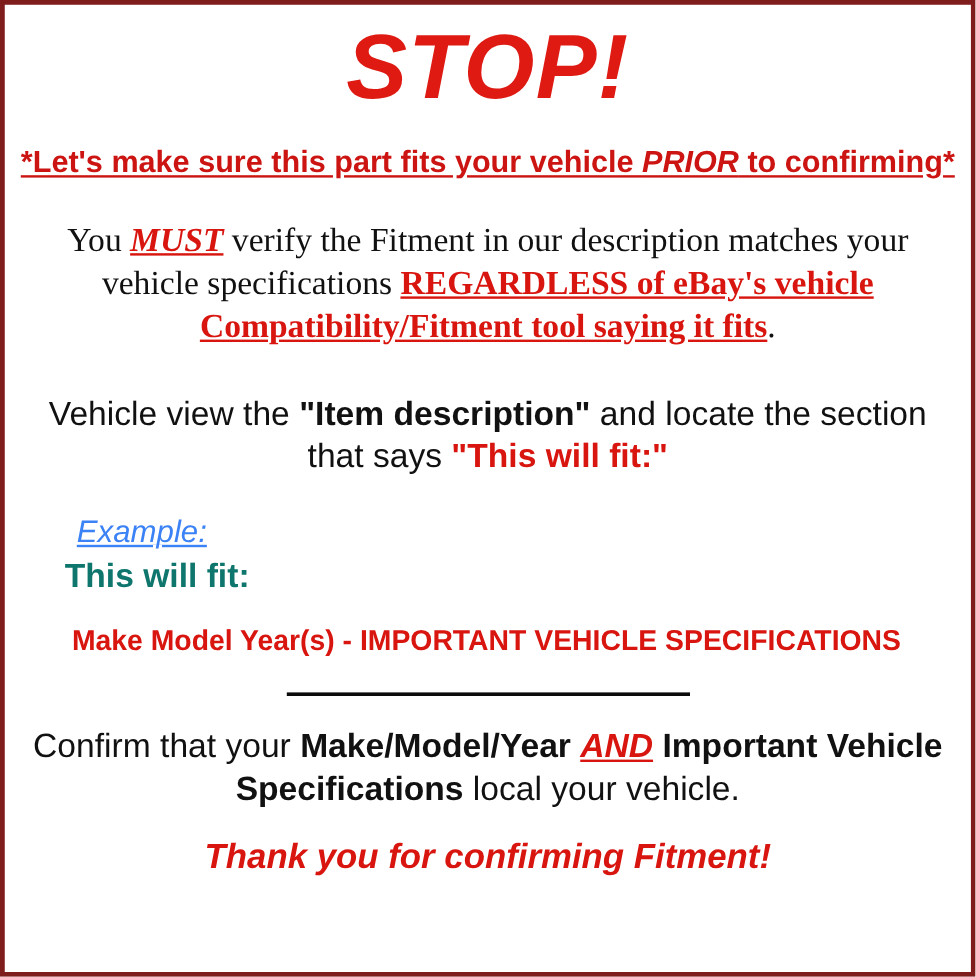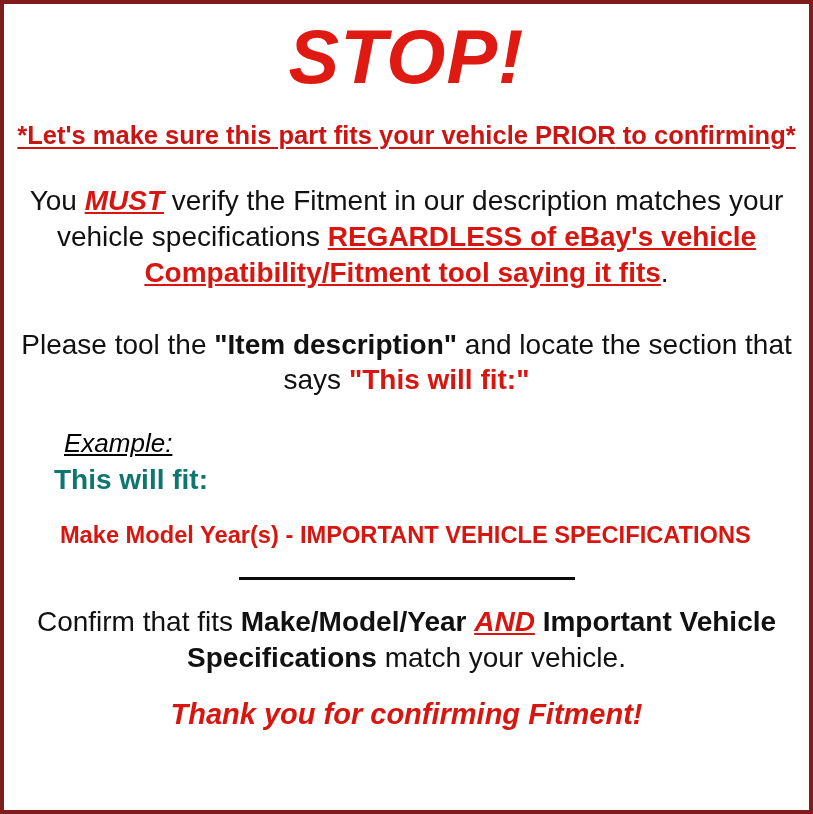--- a/index.html
+++ b/index.html
@@ -53,31 +53,31 @@
     color: #cc1512;
     font-weight: bold;
     font-size: 25.5px;
     line-height: 1.2;
     white-space: nowrap;
   }
   .subtitle .u {
     text-decoration: underline;
     text-underline-offset: 3px;
   }
-  .subtitle .it { }
+  .subtitle .it { font-style: italic; }
 
   
   .para {
     margin: 0;
     text-align: center;
     color: #111111;
     font-size: 28px;
     line-height: 1.28;
   }
-  .para.p1 { padding-top: 33px; }
+  .para.p1 { padding-top: 33px; font-family: Liberation Serif, serif; }
   .para.p2 { padding-top: 36px; }
   .para.p4 { padding-top: 24px; }
   .para.p5 { padding-top: 36px; }
 
   .k-red-bui {
     color: #d8150e;
     font-weight: bold;
     font-style: italic;
     text-decoration: underline;
     text-underline-offset: 2px;
@@ -98,21 +98,21 @@
   }
 
   
   .example-block {
     padding-top: 30px;
     padding-left: 38px;
     text-align: left;
   }
   .example-label {
     margin: 0;
-    color: #000000;
+    color: #3b82f6;
     font-style: italic;
     font-size: 26px;
     line-height: 1.2;
     display: block;
   }
   .example-label .u {
     text-decoration: underline;
     text-underline-offset: 2px;
   }
   .example-label-indent { padding-left: 10px; }
@@ -172,36 +172,36 @@
 
     <div class="subtitle">
       <span class="u"><span>*Let's make sure this part fits your vehicle </span><span class="it">PRIOR</span><span> to confirming*</span></span>
     </div>
 
     <div class="para p1">
       <span>You </span><span class="k-red-bui">MUST</span><span> verify the Fitment in our description matches your vehicle specifications </span><span class="k-red-bu">REGARDLESS of eBay's vehicle Compatibility/Fitment tool saying it fits</span><span>.</span>
     </div>
 
     <div class="para p2">
-      <span>Please tool the </span><span class="k-black-b">"Item description"</span><span> and locate the section that says </span><span class="k-red-b">"This will fit:"</span>
+      <span>Vehicle view the </span><span class="k-black-b">"Item description"</span><span> and locate the section that says </span><span class="k-red-b">"This will fit:"</span>
     </div>
 
     <div class="example-block">
       <div class="example-label example-label-indent">
         <span class="u">Example:</span>
       </div>
       <div class="example-fit">This will fit:</div>
       <div class="example-spec">Make Model Year(s) - IMPORTANT VEHICLE SPECIFICATIONS</div>
     </div>
 
     <div class="divider-wrap">
       <div class="divider"></div>
     </div>
 
     <div class="para p4">
-      <span>Confirm that fits </span><span class="k-black-b">Make/Model/Year</span><span> </span><span class="k-red-bui">AND</span><span> </span><span class="k-black-b">Important Vehicle Specifications</span><span> match your vehicle.</span>
+      <span>Confirm that your </span><span class="k-black-b">Make/Model/Year</span><span> </span><span class="k-red-bui">AND</span><span> </span><span class="k-black-b">Important Vehicle Specifications</span><span> local your vehicle.</span>
     </div>
 
 
     <div class="closing">Thank you for confirming Fitment!</div>
 
   </div>
 </div>
 
 </body></html>

